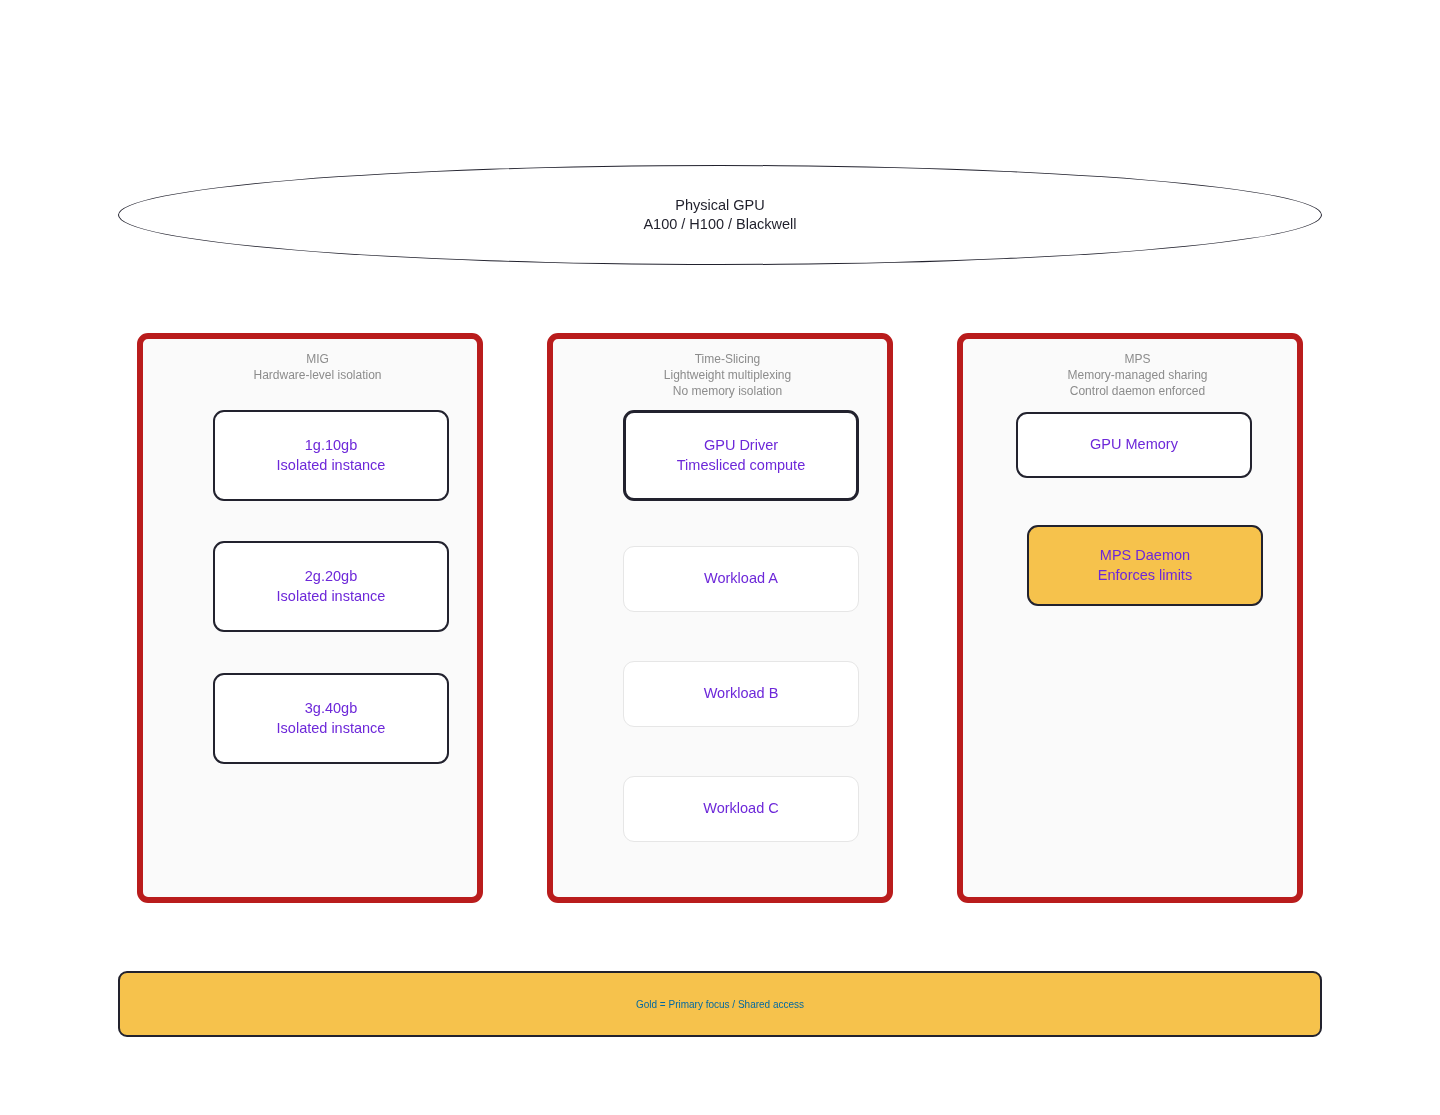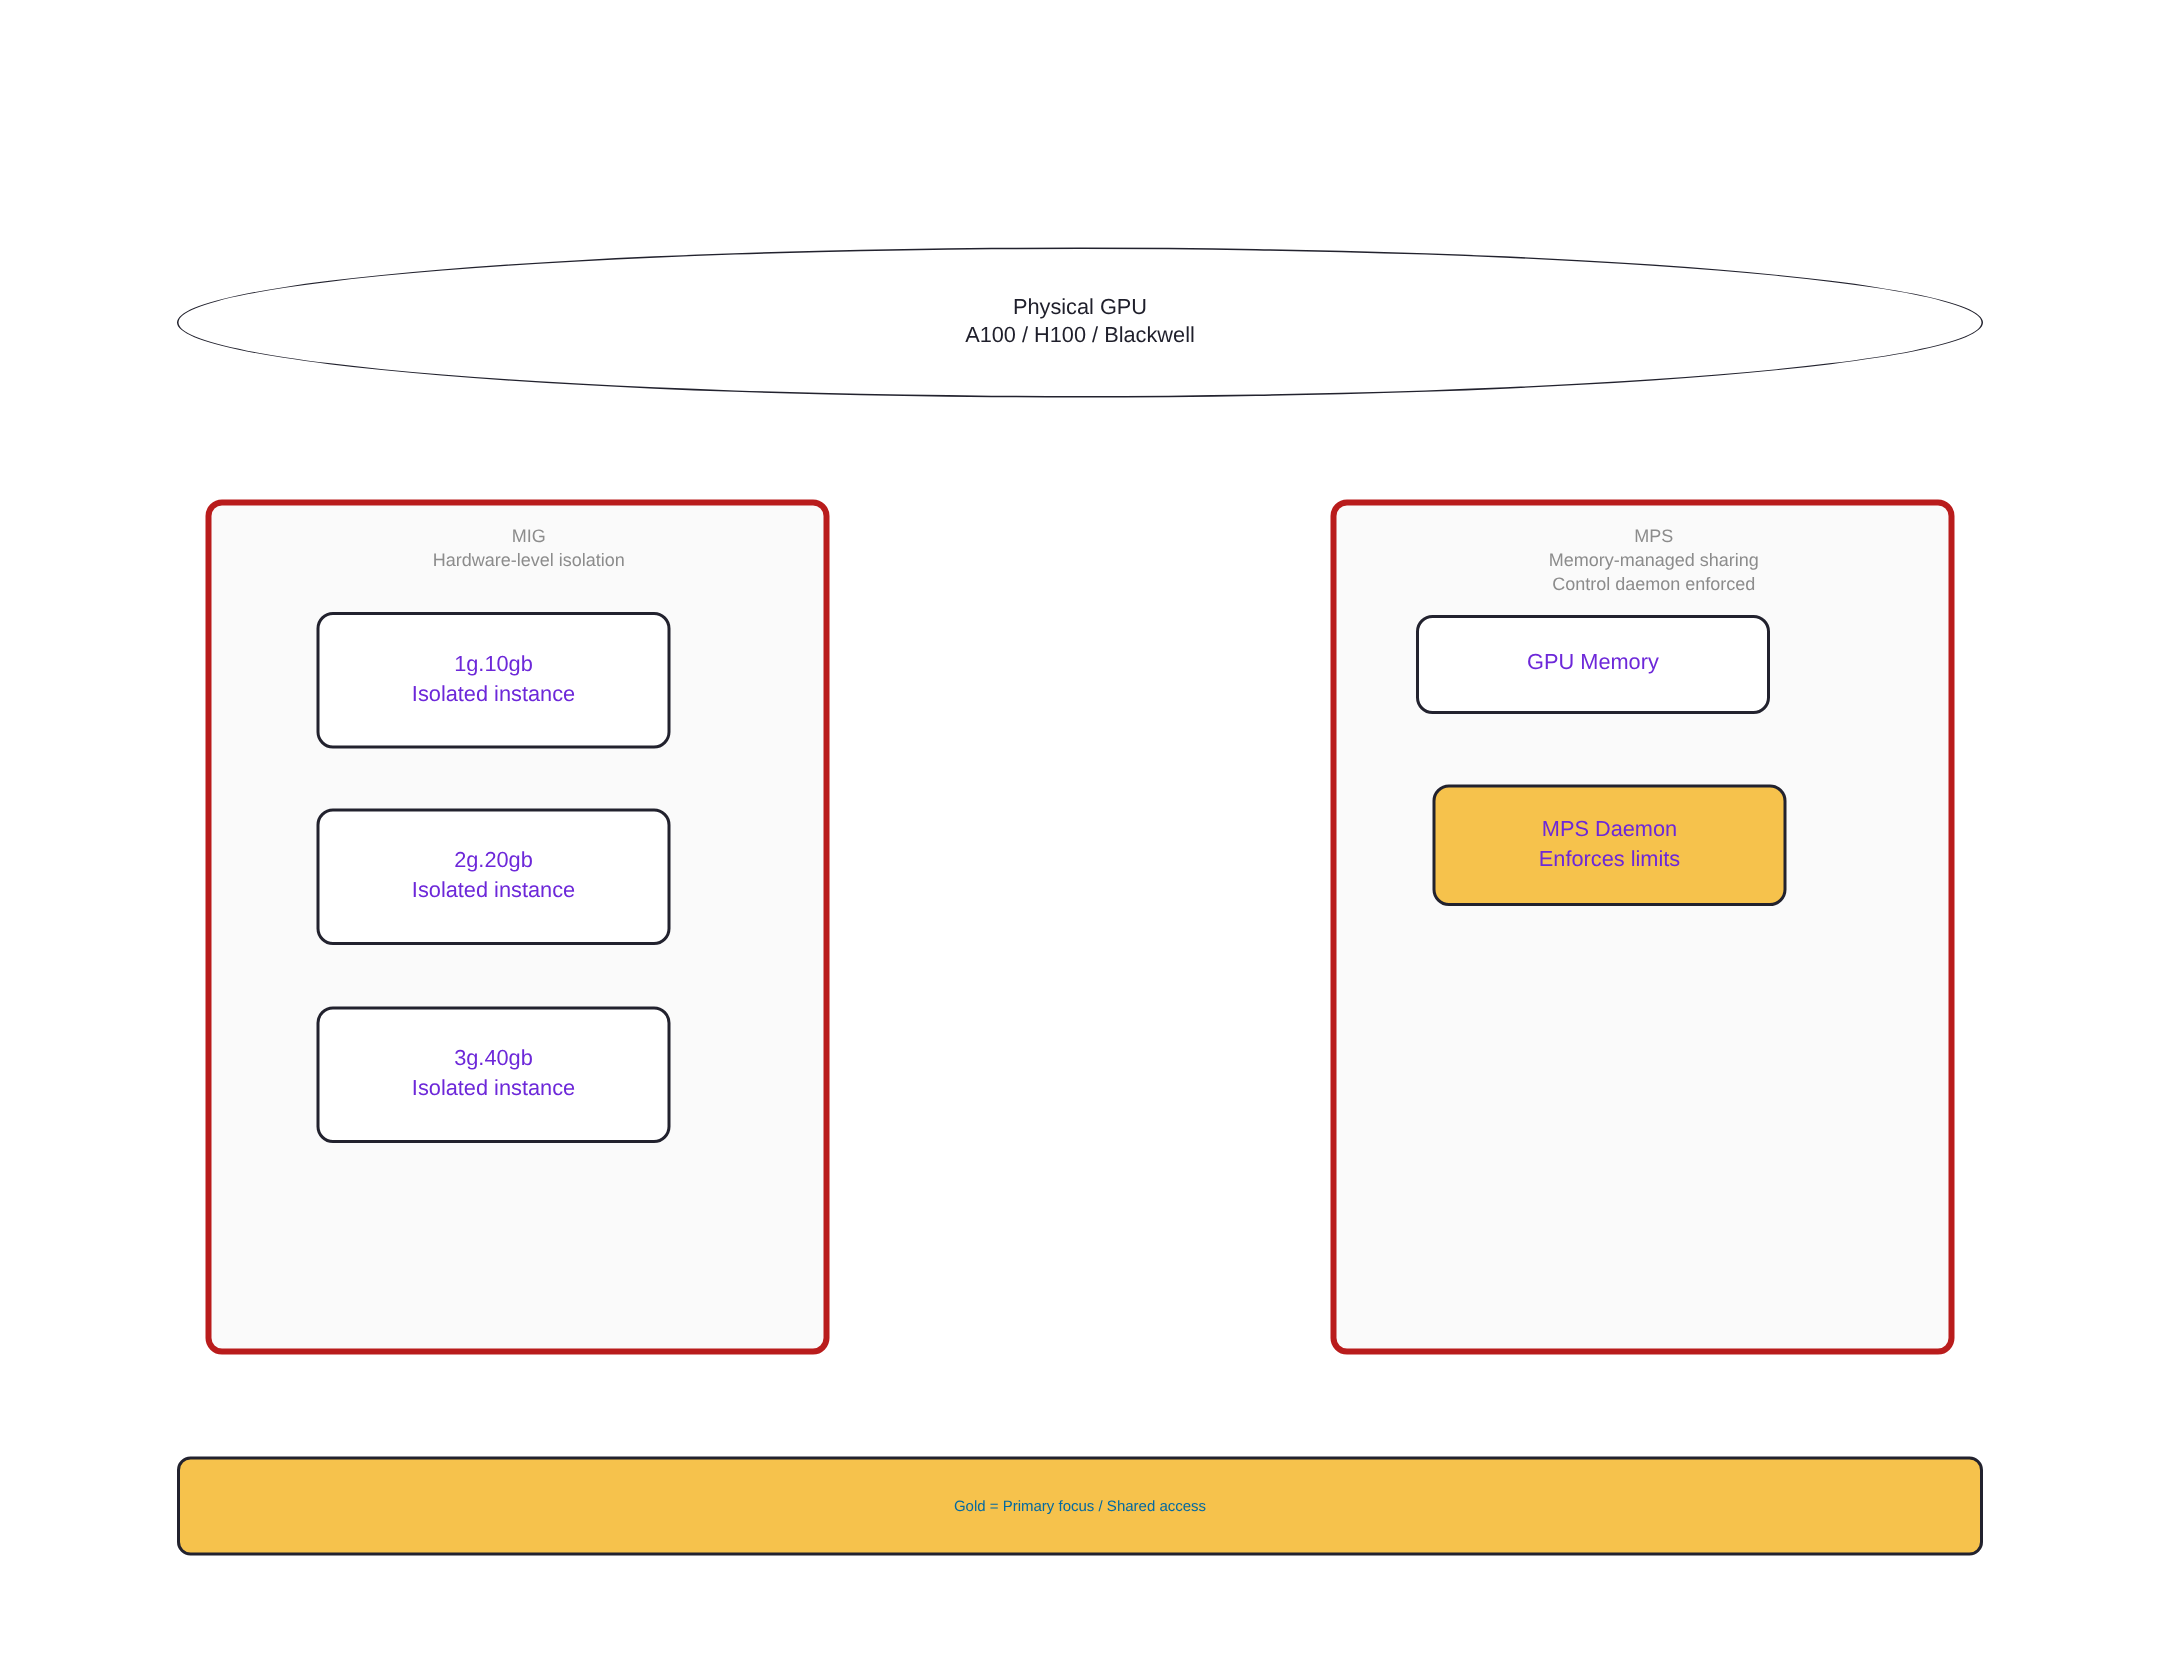--- a/index.html
+++ b/index.html
@@ -51,24 +51,24 @@
   .panels {
     position: absolute;
     left: 137px;
     top: 292px;
     width: 1166px;
     height: 570px;
     display: flex;
     justify-content: space-between;
   }
   .panel {
-    width: 416px;
+    width: 346px;
     box-sizing: border-box;
     background: #fafafa;
-    border: 4px solid #b91c1c;
+    border: 6px solid #b91c1c;
     border-radius: 11px;
     padding: 12px 0 0 15px;
     position: relative;
   }
   .panel-header {
     text-align: center;
     font-size: 12px;
     line-height: 16px;
     color: #8c8c8c;
     white-space: pre-line;
@@ -158,20 +158,40 @@
           <div class="label">2g.20gb
 Isolated instance</div>
         </div>
         <div class="node strong" style="left:70px; top:334px; width:236px; height:91px;">
           <div class="label">3g.40gb
 Isolated instance</div>
         </div>
       </div>
     </div>
 
+    <div class="panel">
+      <div class="panel-header">Time-Slicing
+Lightweight multiplexing
+No memory isolation</div>
+      <div class="panel-body">
+        <div class="node heavy" style="left:70px; top:71px; width:236px; height:91px;">
+          <div class="label">GPU Driver
+Timesliced compute</div>
+        </div>
+        <div class="node muted" style="left:70px; top:207px; width:236px; height:66px;">
+          <div class="label">Workload A</div>
+        </div>
+        <div class="node muted" style="left:70px; top:322px; width:236px; height:66px;">
+          <div class="label">Workload B</div>
+        </div>
+        <div class="node muted" style="left:70px; top:437px; width:236px; height:66px;">
+          <div class="label">Workload C</div>
+        </div>
+      </div>
+    </div>
 
     <div class="panel">
       <div class="panel-header">MPS
 Memory-managed sharing
 Control daemon enforced</div>
       <div class="panel-body">
         <div class="node strong" style="left:53px; top:73px; width:236px; height:66px;">
           <div class="label">GPU Memory</div>
         </div>
         <div class="node gold" style="left:64px; top:186px; width:236px; height:81px;">

